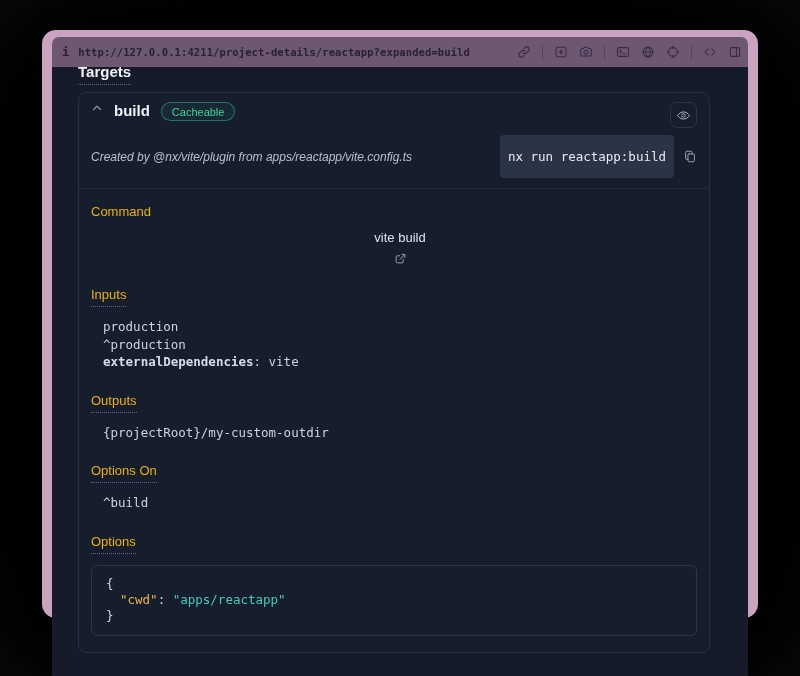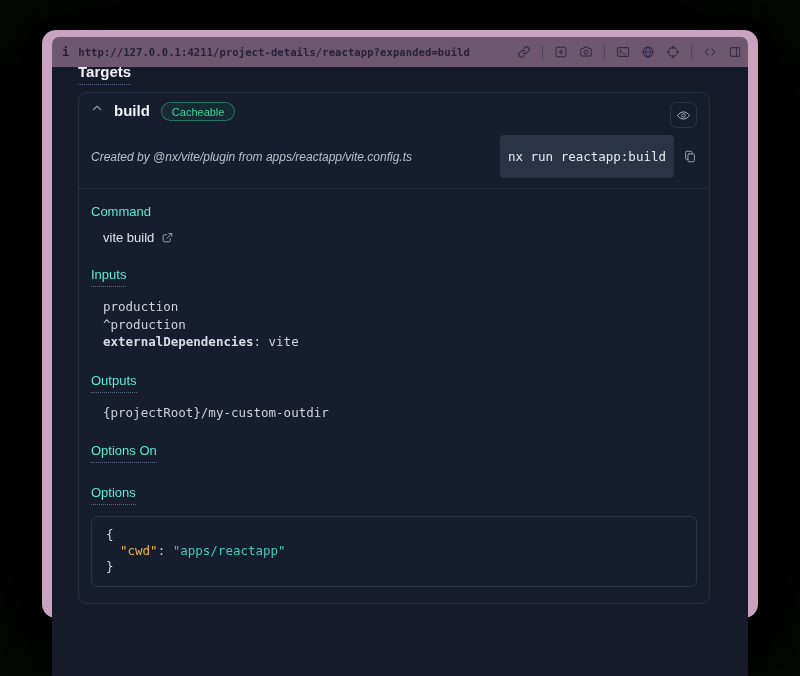--- a/index.html
+++ b/index.html
@@ -111,28 +111,28 @@
     padding: 14px 8px;
     white-space: nowrap;
   }
   .copy-btn { background: none; border: none; cursor: pointer; padding: 0; display: flex; }
   .copy-btn svg { width: 14px; height: 15px; stroke: #98a1b3; fill: none; stroke-width: 1.7; stroke-linecap: round; stroke-linejoin: round; }
   
   .panel-body { padding: 15px 12px 16px; }
   .section { margin-bottom: 22px; }
   .section:last-child { margin-bottom: 0; }
   .section-label {
-    font-size: 13px; color: #5eead4;
+    font-size: 13px; color: #eab308;
     width: fit-content;
     margin-bottom: 11px;
   }
   .command-value {
     display: flex; align-items: center; gap: 7px;
     padding-left: 12px;
-    font-size: 13px; color: #dfe4ec;
+    font-size: 13px; color: #dfe4ec; flex-direction: column;
   }
   .ext-link { background: none; border: none; padding: 0; cursor: pointer; display: flex; }
   .ext-link svg { width: 13px; height: 13px; stroke: #9aa3b5; fill: none; stroke-width: 1.8; stroke-linecap: round; stroke-linejoin: round; }
   .mono-lines {
     padding-left: 12px;
     font-family: "DejaVu Sans Mono", monospace;
     font-size: 12.5px; color: #ced4de;
     line-height: 17.5px;
   }
   .mono-bold { font-weight: bold; color: #d7dde6; }
@@ -266,20 +266,23 @@
 
           <div class="section">
             <div class="section-label dotted">Outputs</div>
             <div class="mono-lines">
               <div>{projectRoot}/my-custom-outdir</div>
             </div>
           </div>
 
           <div class="section">
             <div class="section-label dotted">Options On</div>
+            <div class="mono-lines">
+              <div>^build</div>
+            </div>
           </div>
 
           <div class="section">
             <div class="section-label dotted">Options</div>
             <div class="code-block">
               <div>{</div>
               <div class="code-indent"><span class="json-key">"cwd"</span><span>: </span><span class="json-value">"apps/reactapp"</span></div>
               <div>}</div>
             </div>
           </div>

